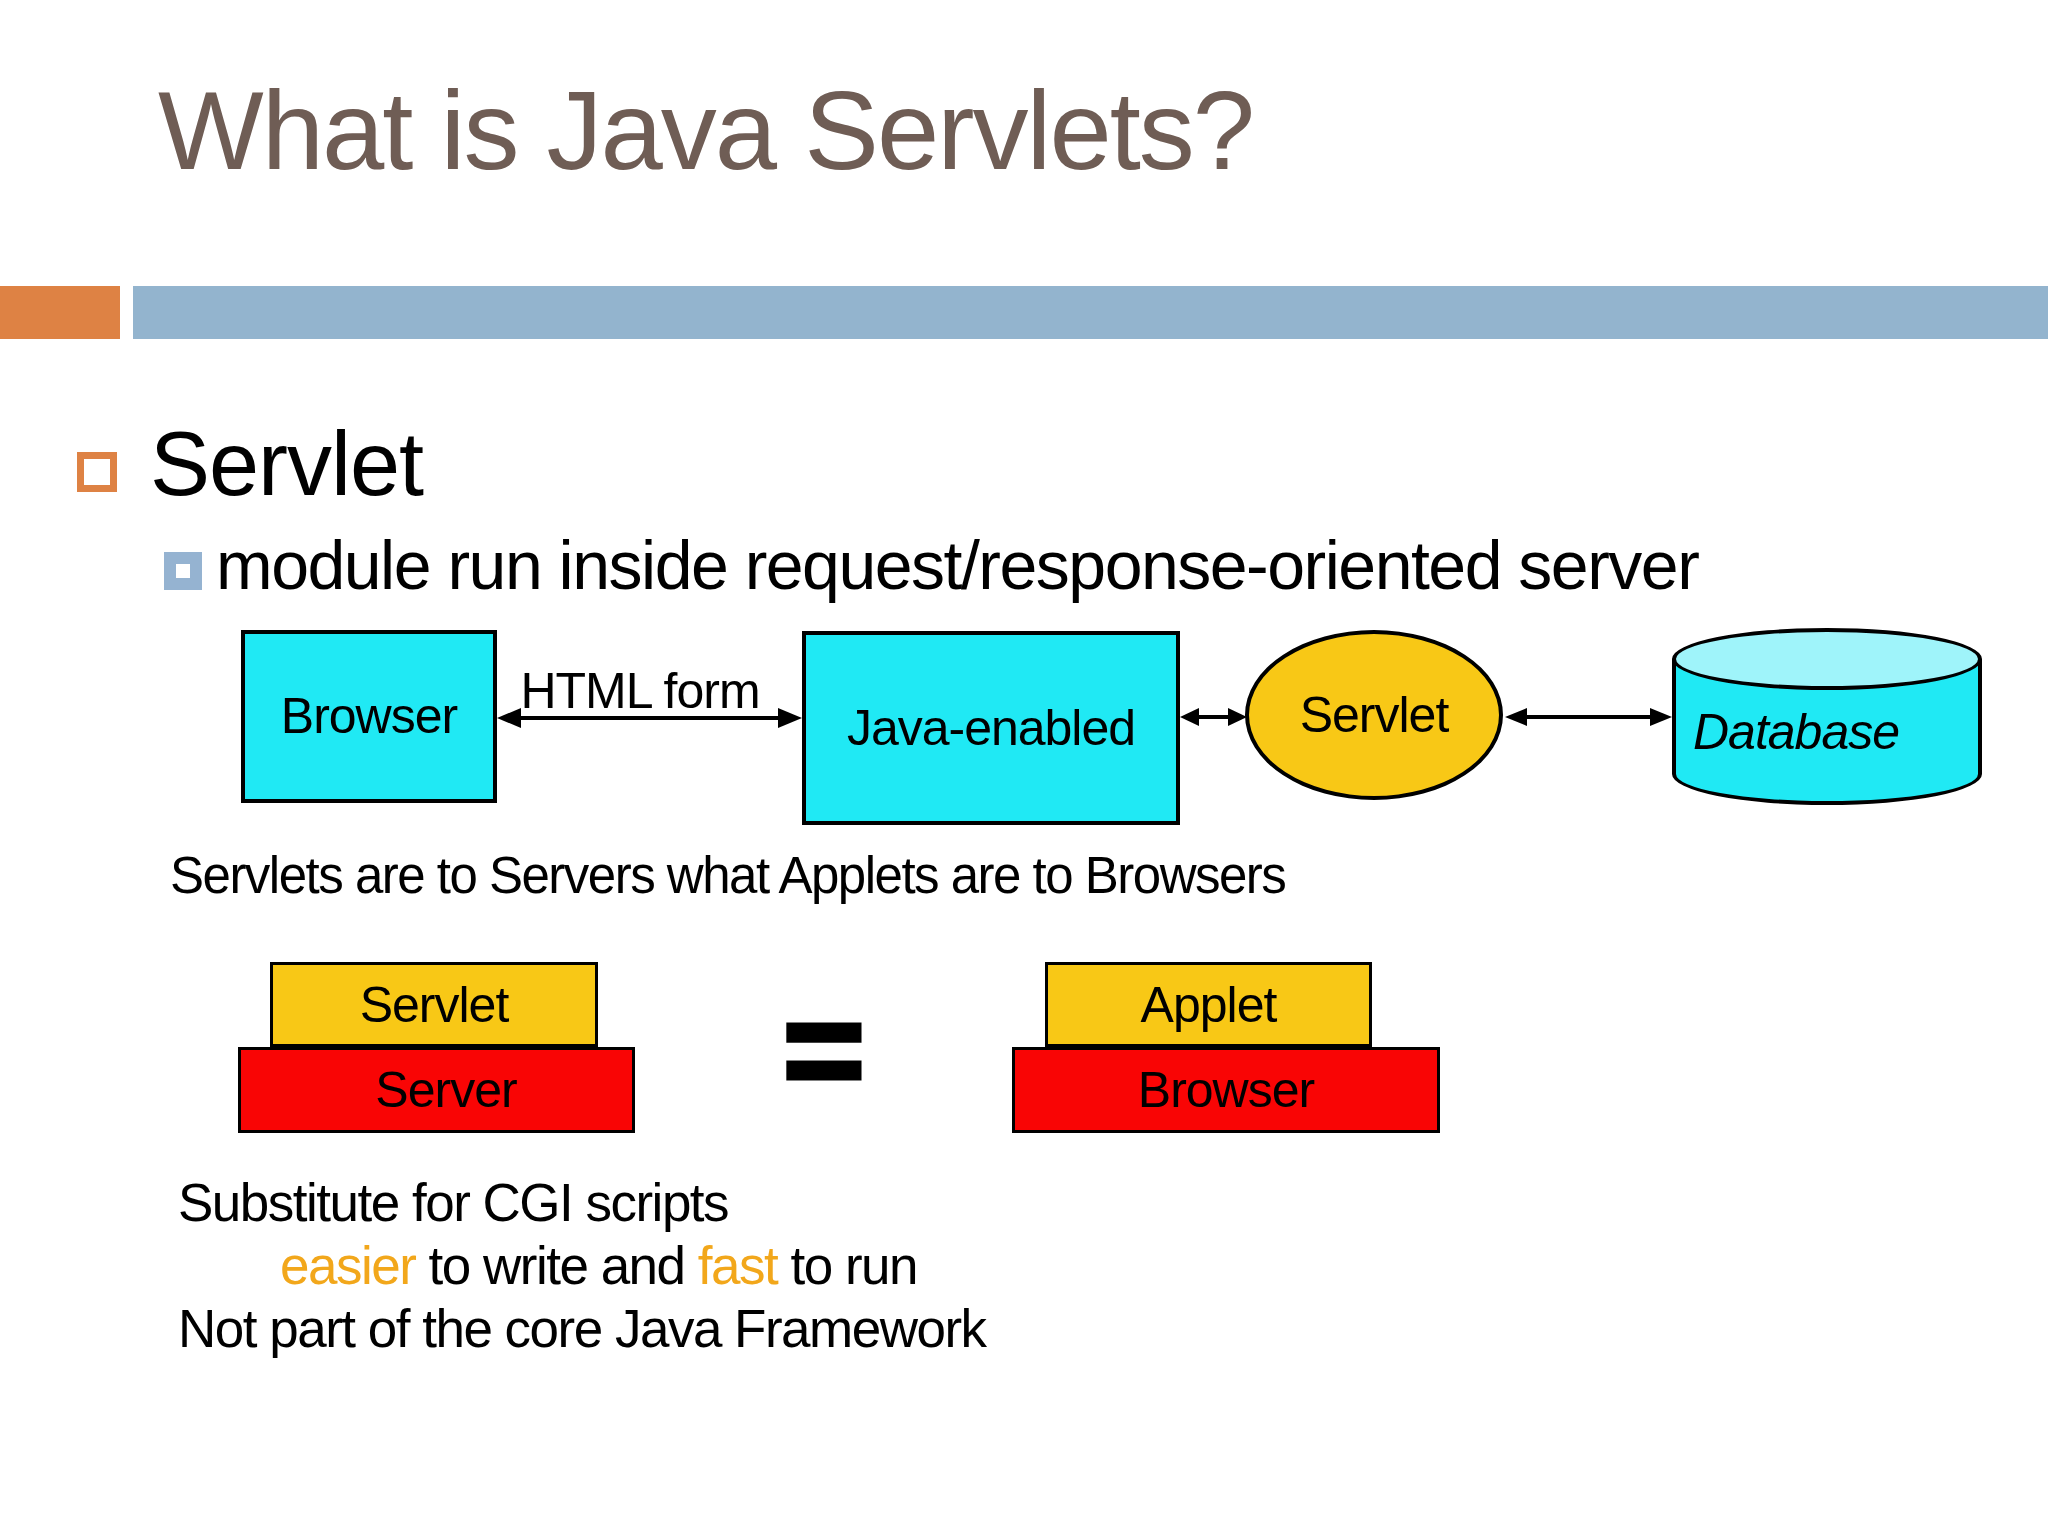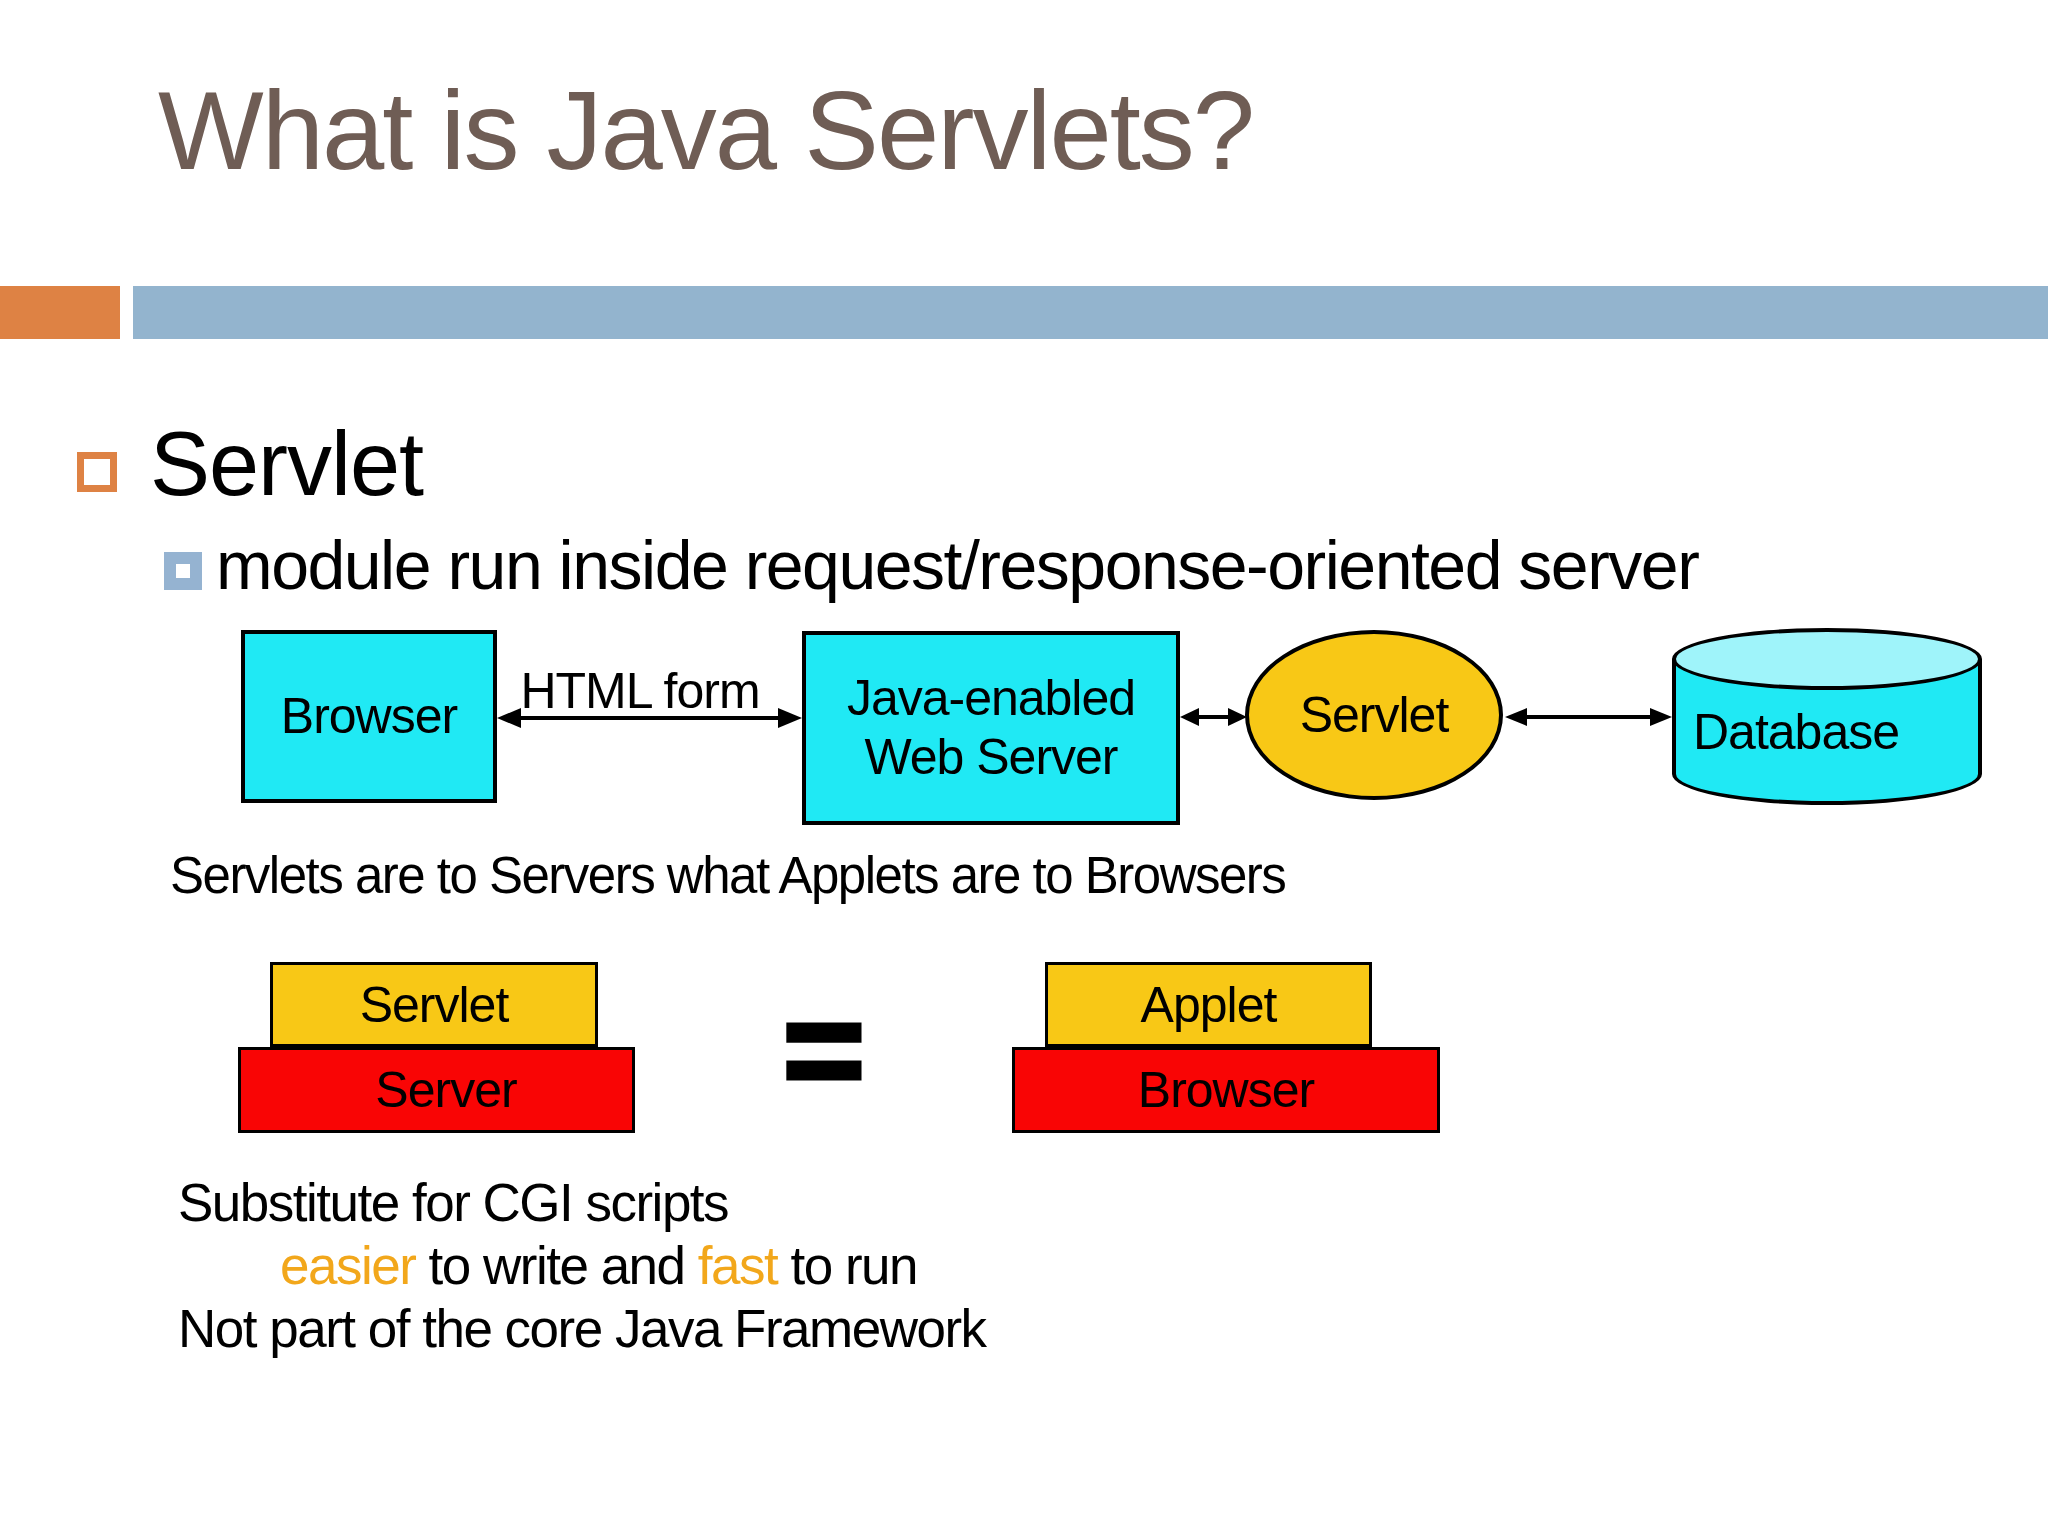--- a/index.html
+++ b/index.html
@@ -77,21 +77,21 @@
   .cyl-body {
     position:absolute; left:1672px; top:659px; width:310px; height:115px;
     background:#20E9F4; border-left:4px solid #000; border-right:4px solid #000;
   }
   .cyl-top {
     position:absolute; left:1672px; top:628px; width:310px; height:62px;
     background:#9FF4FA; border:4px solid #000; border-radius:50%;
   }
   .cyl-label {
     position:absolute; left:1672px; top:703px; width:248px;
-    text-align:center; font-size:50px; letter-spacing:-1px;
+    text-align:center; font-size:50px; letter-spacing:-1px;font-style:italic;
   }
 
   
   .caption {
     position:absolute; left:170px; top:846px;
     font-size:51px; letter-spacing:-1.5px; white-space:nowrap;
   }
   .layer-box {
     position:absolute; border:3px solid #000;
     display:flex; align-items:center; justify-content:center;
@@ -138,21 +138,20 @@
 
 <svg class="arrow" style="left:497px; top:700px;" width="305" height="36" viewBox="0 0 305 36">
   <line x1="16" y1="18" x2="289" y2="18" stroke="#000" stroke-width="4"></line>
   <polygon points="0,18 24,8 24,28" fill="#000"></polygon>
   <polygon points="305,18 281,8 281,28" fill="#000"></polygon>
 </svg>
 
 <div class="node-box webserver-box">
   <span>
     <span>Java-enabled</span><br>
-    <span>Web Server</span>
   </span>
 </div>
 
 <svg class="arrow" style="left:1180px; top:699px;" width="67" height="36" viewBox="0 0 67 36">
   <line x1="12" y1="18" x2="55" y2="18" stroke="#000" stroke-width="4"></line>
   <polygon points="0,18 19,9 19,27" fill="#000"></polygon>
   <polygon points="67,18 48,9 48,27" fill="#000"></polygon>
 </svg>
 
 <div class="servlet-ellipse">

